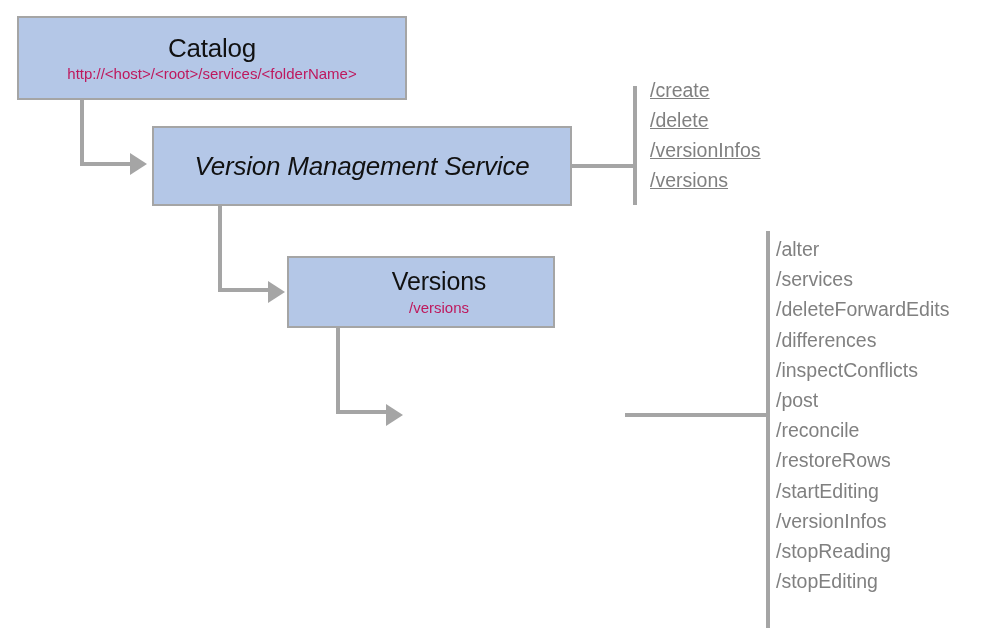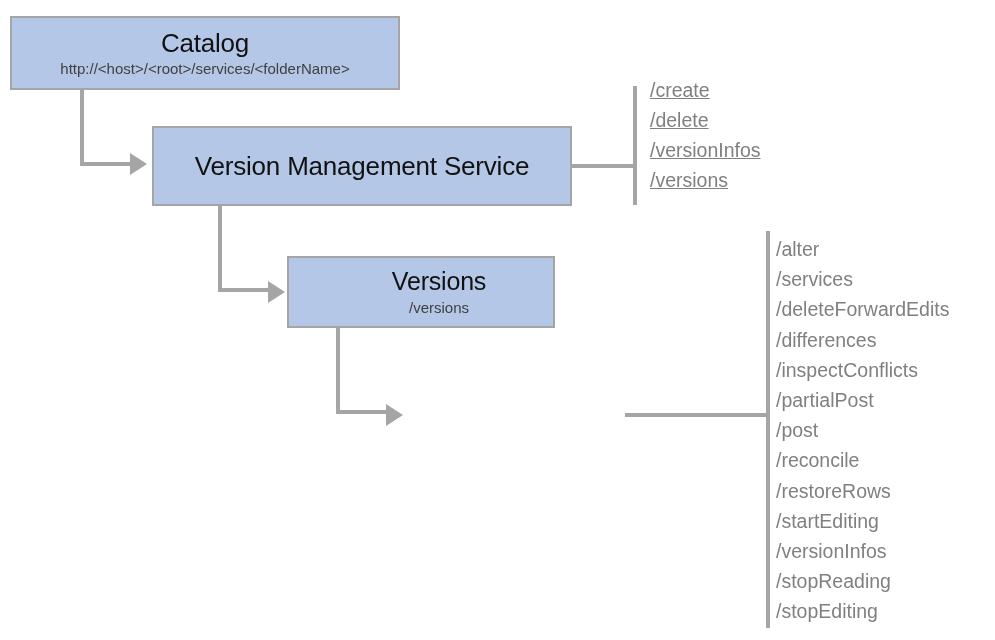--- a/index.html
+++ b/index.html
@@ -32,29 +32,29 @@
   .node-title {
     font-size: 25px;
     line-height: 1.08;
     letter-spacing: -0.2px;
     color: #111111;
   }
   .node-sub {
     font-size: 14.5px;
     line-height: 1.15;
     margin-top: 2px;
-    color: #404040;
+    color: #be185d;
   }
 
-  #node-catalog      { left: 10px;  top: 16px;  width: 390px; height: 74px; }
+  #node-catalog      { left: 17px;  top: 16px;  width: 390px; height: 84px; }
   #node-catalog .node-title { font-size: 26px; }
   #node-catalog .node-sub   { font-size: 15px; margin-top: 3px; }
 
   #node-vms          { left: 152px; top: 126px; width: 420px; height: 80px; }
-  #node-vms .node-title { font-size: 26px; }
+  #node-vms .node-title { font-size: 26px; font-style: italic; }
   #node-vms .node-sub   { font-size: 15px; margin-top: 3px; }
 
   #node-versions     { left: 287px; top: 256px; width: 268px; height: 72px; padding-left: 36px; }
   #node-versions .node-title { font-size: 25px; }
   #node-versions .node-sub   { font-size: 15px; margin-top: 4px; }
 
   #node-version      { left: 397px; top: 376px; width: 228px; height: 78px; }
   #node-version .node-title { font-size: 25px; }
   #node-version .node-sub   { font-size: 15px; margin-top: 4px; }
 
@@ -157,21 +157,20 @@
       <span class="endpoint-item">/versionInfos</span>
       <span class="endpoint-item">/versions</span>
     </div>
 
   <div class="endpoint-list" id="list-version">
       <span class="endpoint-item">/alter</span>
       <span class="endpoint-item">/services</span>
       <span class="endpoint-item">/deleteForwardEdits</span>
       <span class="endpoint-item">/differences</span>
       <span class="endpoint-item">/inspectConflicts</span>
-      <span class="endpoint-item">/partialPost</span>
       <span class="endpoint-item">/post</span>
       <span class="endpoint-item">/reconcile</span>
       <span class="endpoint-item">/restoreRows</span>
       <span class="endpoint-item">/startEditing</span>
       <span class="endpoint-item">/versionInfos</span>
       <span class="endpoint-item">/stopReading</span>
       <span class="endpoint-item">/stopEditing</span>
     </div>
 
 </div>

